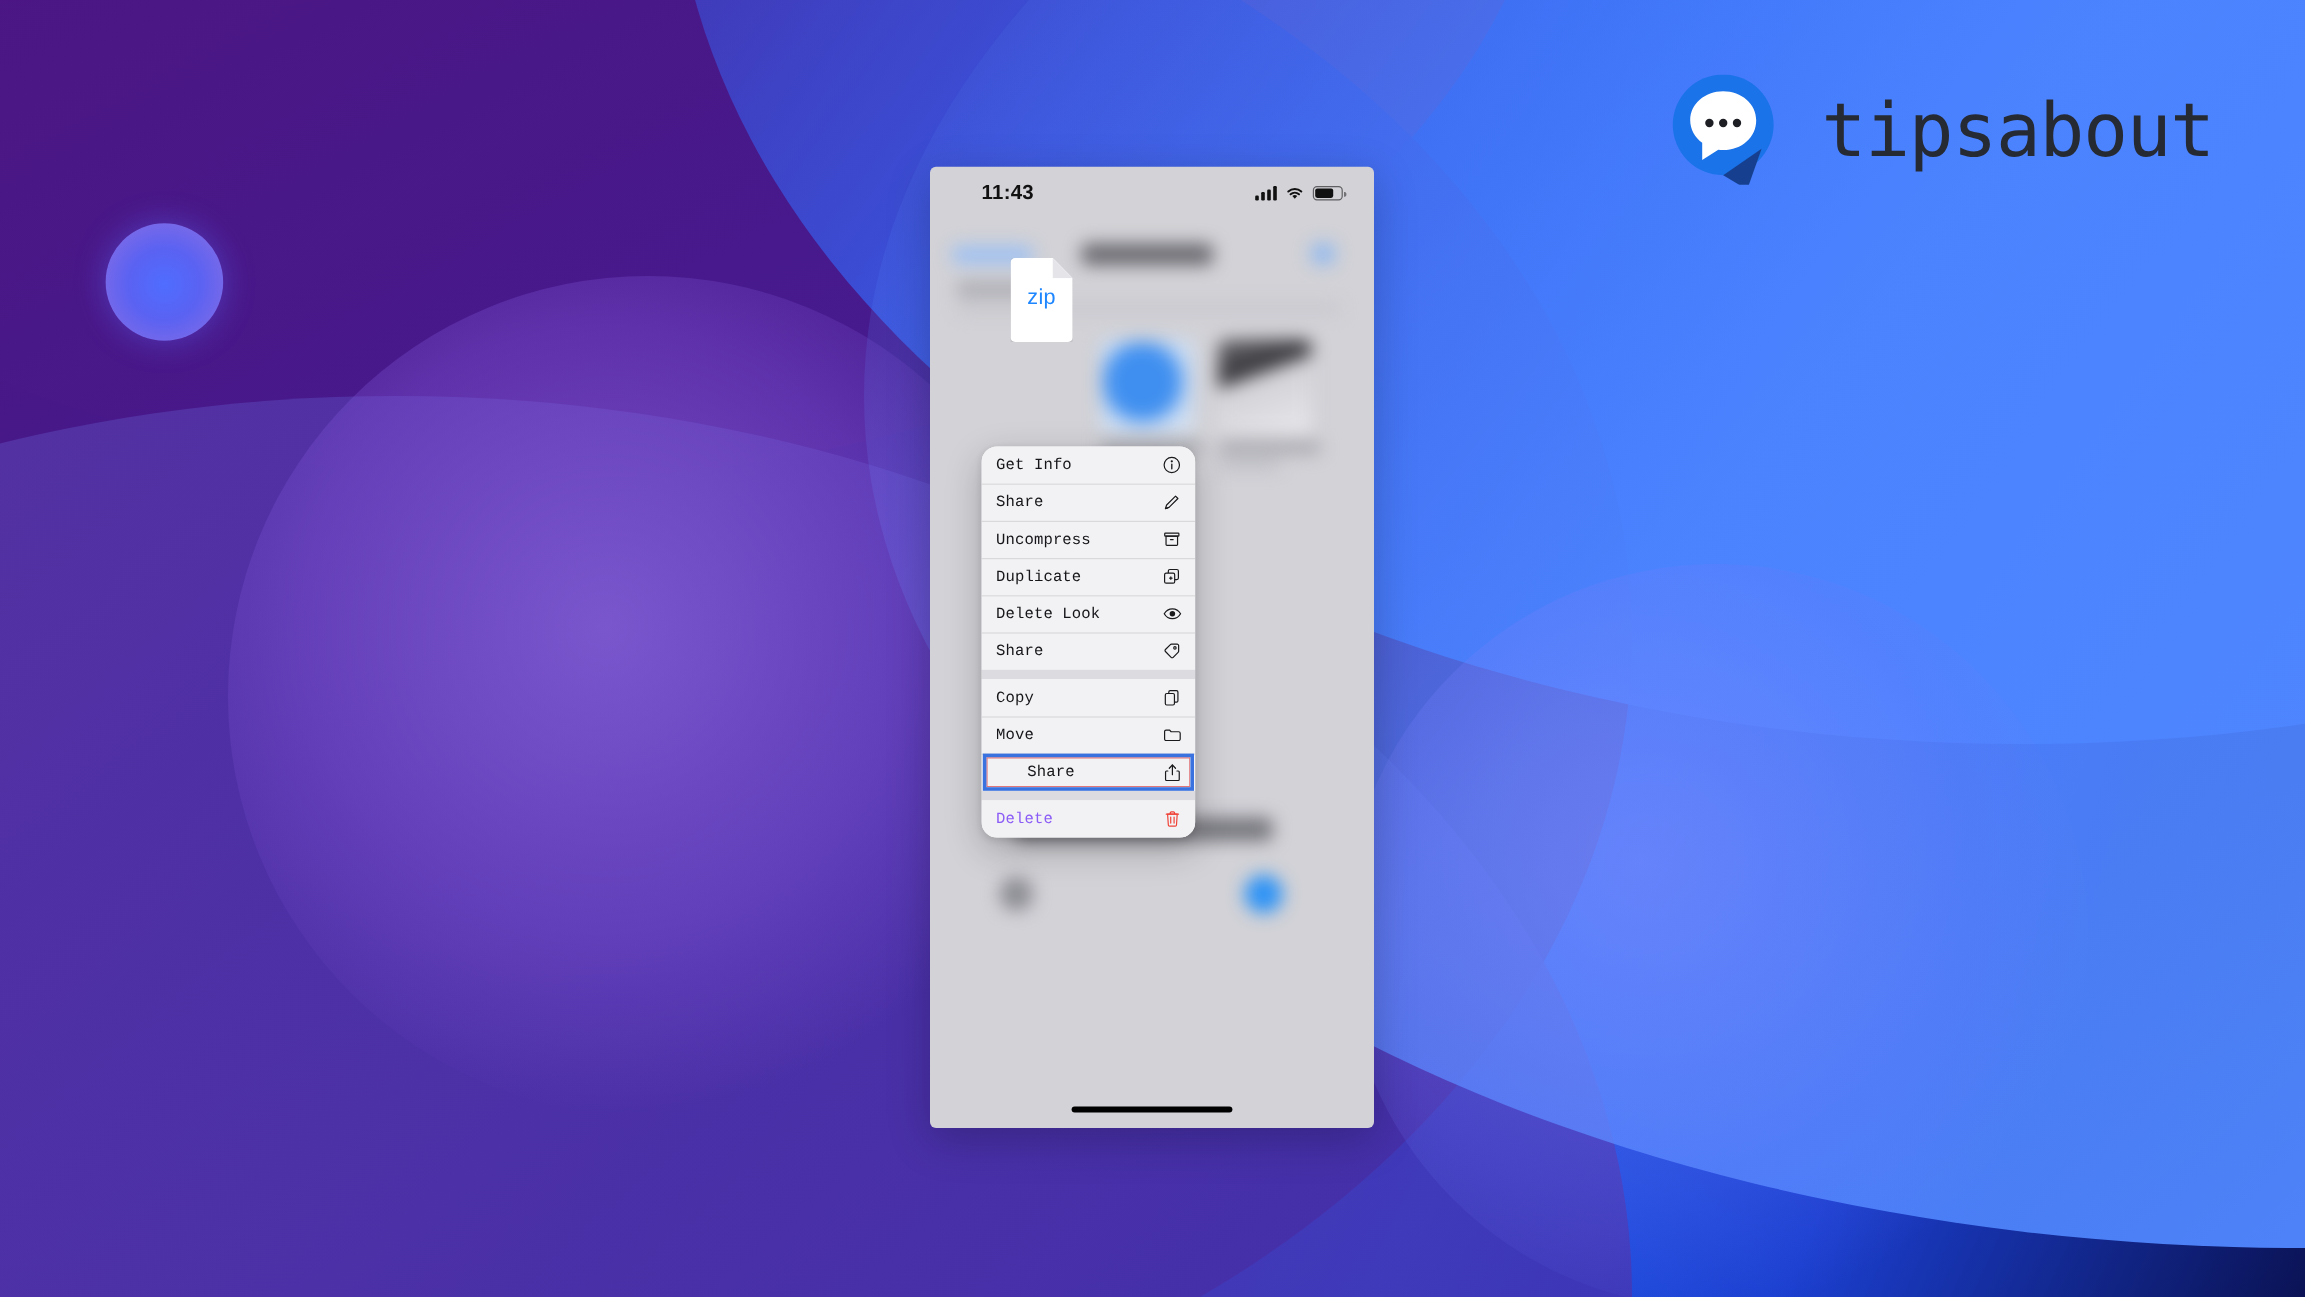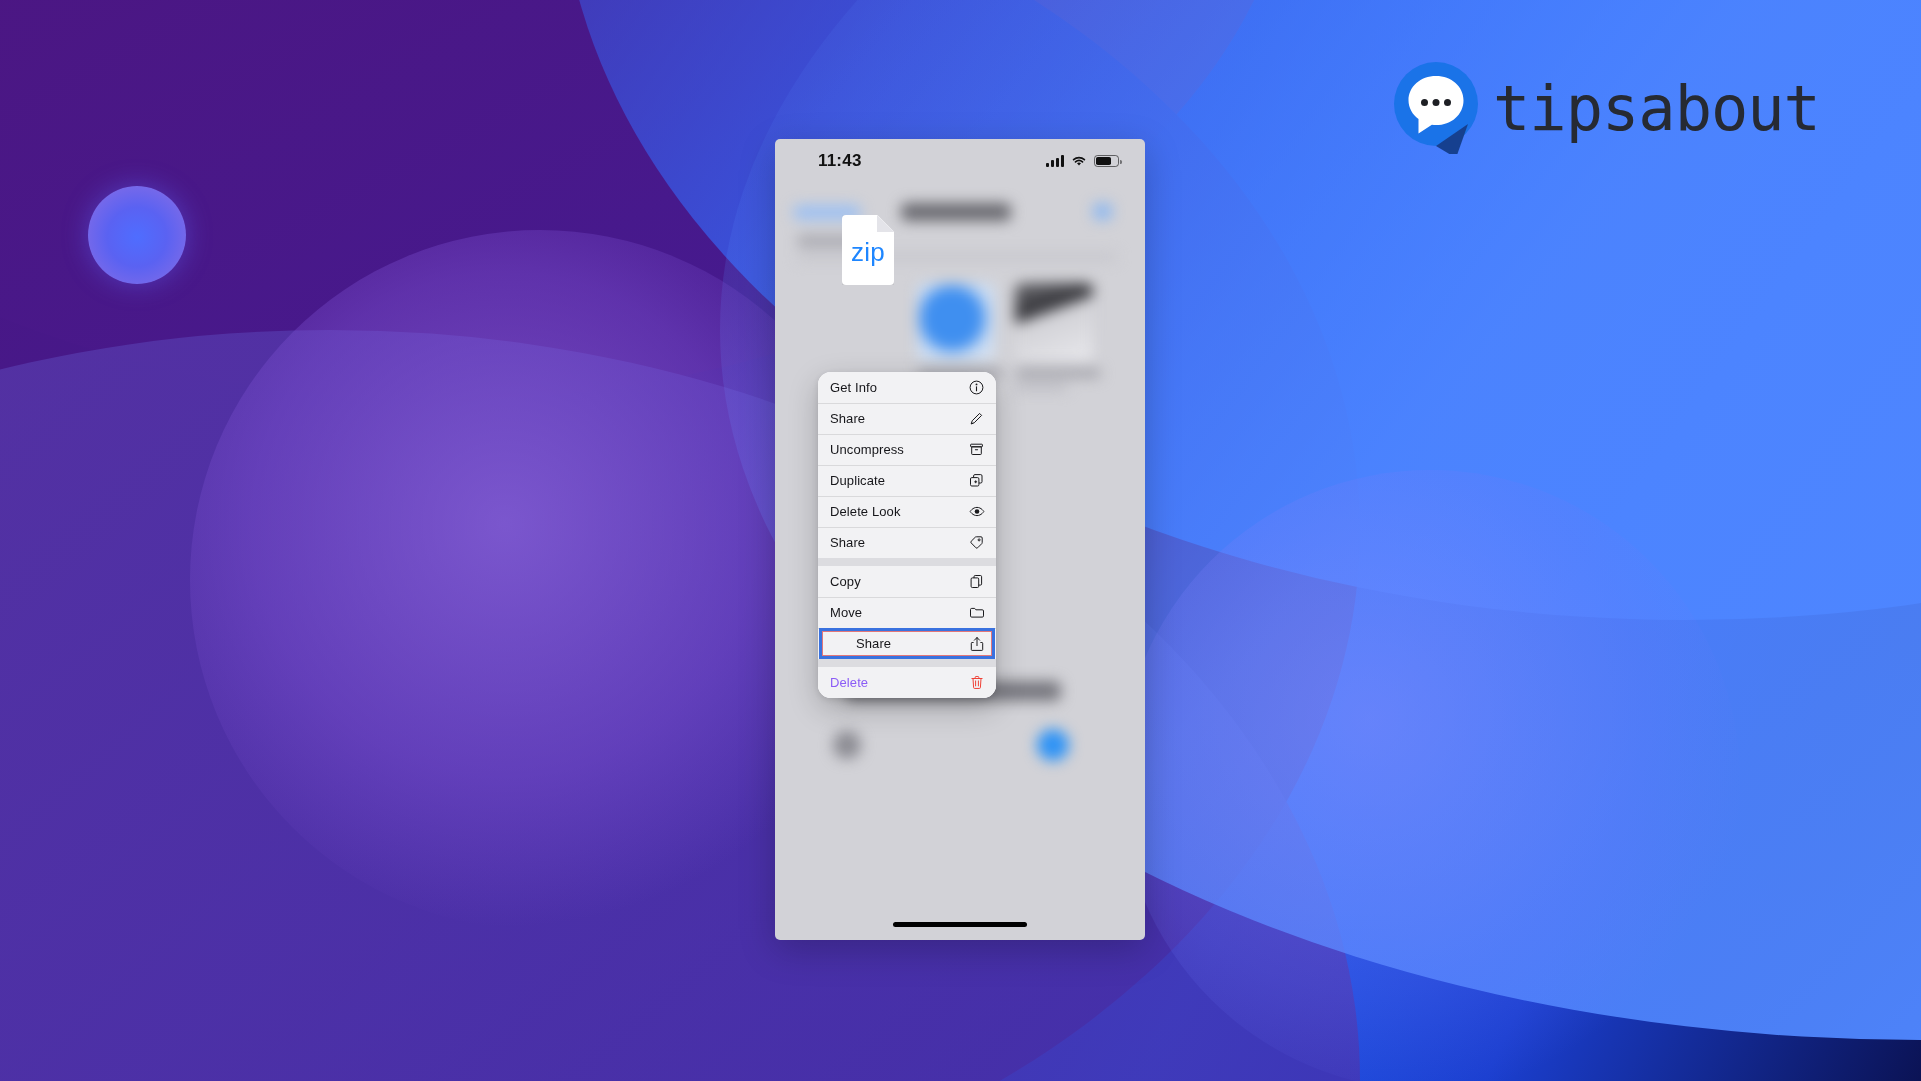--- a/index.html
+++ b/index.html
@@ -66,21 +66,21 @@
     background: radial-gradient(circle at 40% 40%, rgba(150,140,255,.38) 0%, rgba(110,120,250,.20) 52%, rgba(90,110,240,0) 74%);
   }
   
   #bg-navy-wave {
     left: -300px; top: 560px; width: 2700px; height: 1700px;
     background: linear-gradient(170deg, #1c2bb0 0%, #121b8a 22%, #0c1263 55%, #070b3c 100%);
     border-radius: 56% 44% 0 0 / 36% 32% 0 0;
   }
 
   
-  #logo { position: absolute; left: 1390px; top: 62px; display: flex; align-items: center; gap: 11px; }
+  #logo { position: absolute; left: 1390px; top: 62px; display: flex; align-items: center; gap: 36px; }
   #logo-mark { width: 92px; height: 92px; position: relative; }
   #logo-text {
     font-family: "DejaVu Sans Mono", monospace;
     font-size: 62px; color: #262a33; letter-spacing: -1px; font-weight: 400;
   }
 
   
   #phone {
     position: absolute; left: 775px; top: 139px;
     width: 370px; height: 801px;
@@ -137,37 +137,37 @@
     clip-path: polygon(0 0, 68% 0, 100% 24%, 100% 100%, 0 100%);
     box-shadow: 0 2px 7px rgba(0,0,0,.16);
   }
   #zip-file .fold {
     position: absolute; right: 0; top: 0; width: 17px; height: 17px;
     background: #e4e4e9;
     clip-path: polygon(0 0, 100% 100%, 0 100%);
   }
   #zip-file .zip-label {
     position: absolute; left: 0; right: 0; top: 22px; text-align: center;
-    font-size: 26px; color: #1e86ff; font-weight: 400; letter-spacing: .3px;
+    font-size: 18px; color: #1e86ff; font-weight: 400; letter-spacing: .3px;
   }
 
   
   #ctx-menu {
     position: absolute; left: 43px; top: 233px; width: 178px;
     border-radius: 13px; overflow: hidden;
     background: #f2f2f4;
     box-shadow: 0 10px 30px rgba(0,0,0,.22), 0 2px 6px rgba(0,0,0,.10);
     z-index: 5;
   }
   .ctx-group { background: #f2f2f4; }
   .ctx-gap { height: 8px; background: #dcdce0; }
   .ctx-row {
     height: 31px; display: flex; align-items: center;
     justify-content: space-between; padding: 0 11px 0 12px;
-    position: relative; background: #f2f2f4;
+    position: relative; background: #f2f2f4; font-family: Liberation Mono, monospace;
   }
   .ctx-row + .ctx-row::before {
     content:""; position:absolute; left:0; right:0; top:0; height:1px; background: rgba(0,0,0,.10);
   }
   .ctx-label { font-size: 13px; color: #16161a; letter-spacing: .1px; }
   .ctx-row.danger .ctx-label { color: #8b5cf6; }
   .ctx-ic { width: 17px; height: 17px; display:flex; align-items:center; justify-content:center; }
   .ctx-ic svg { display:block; }
 
   

